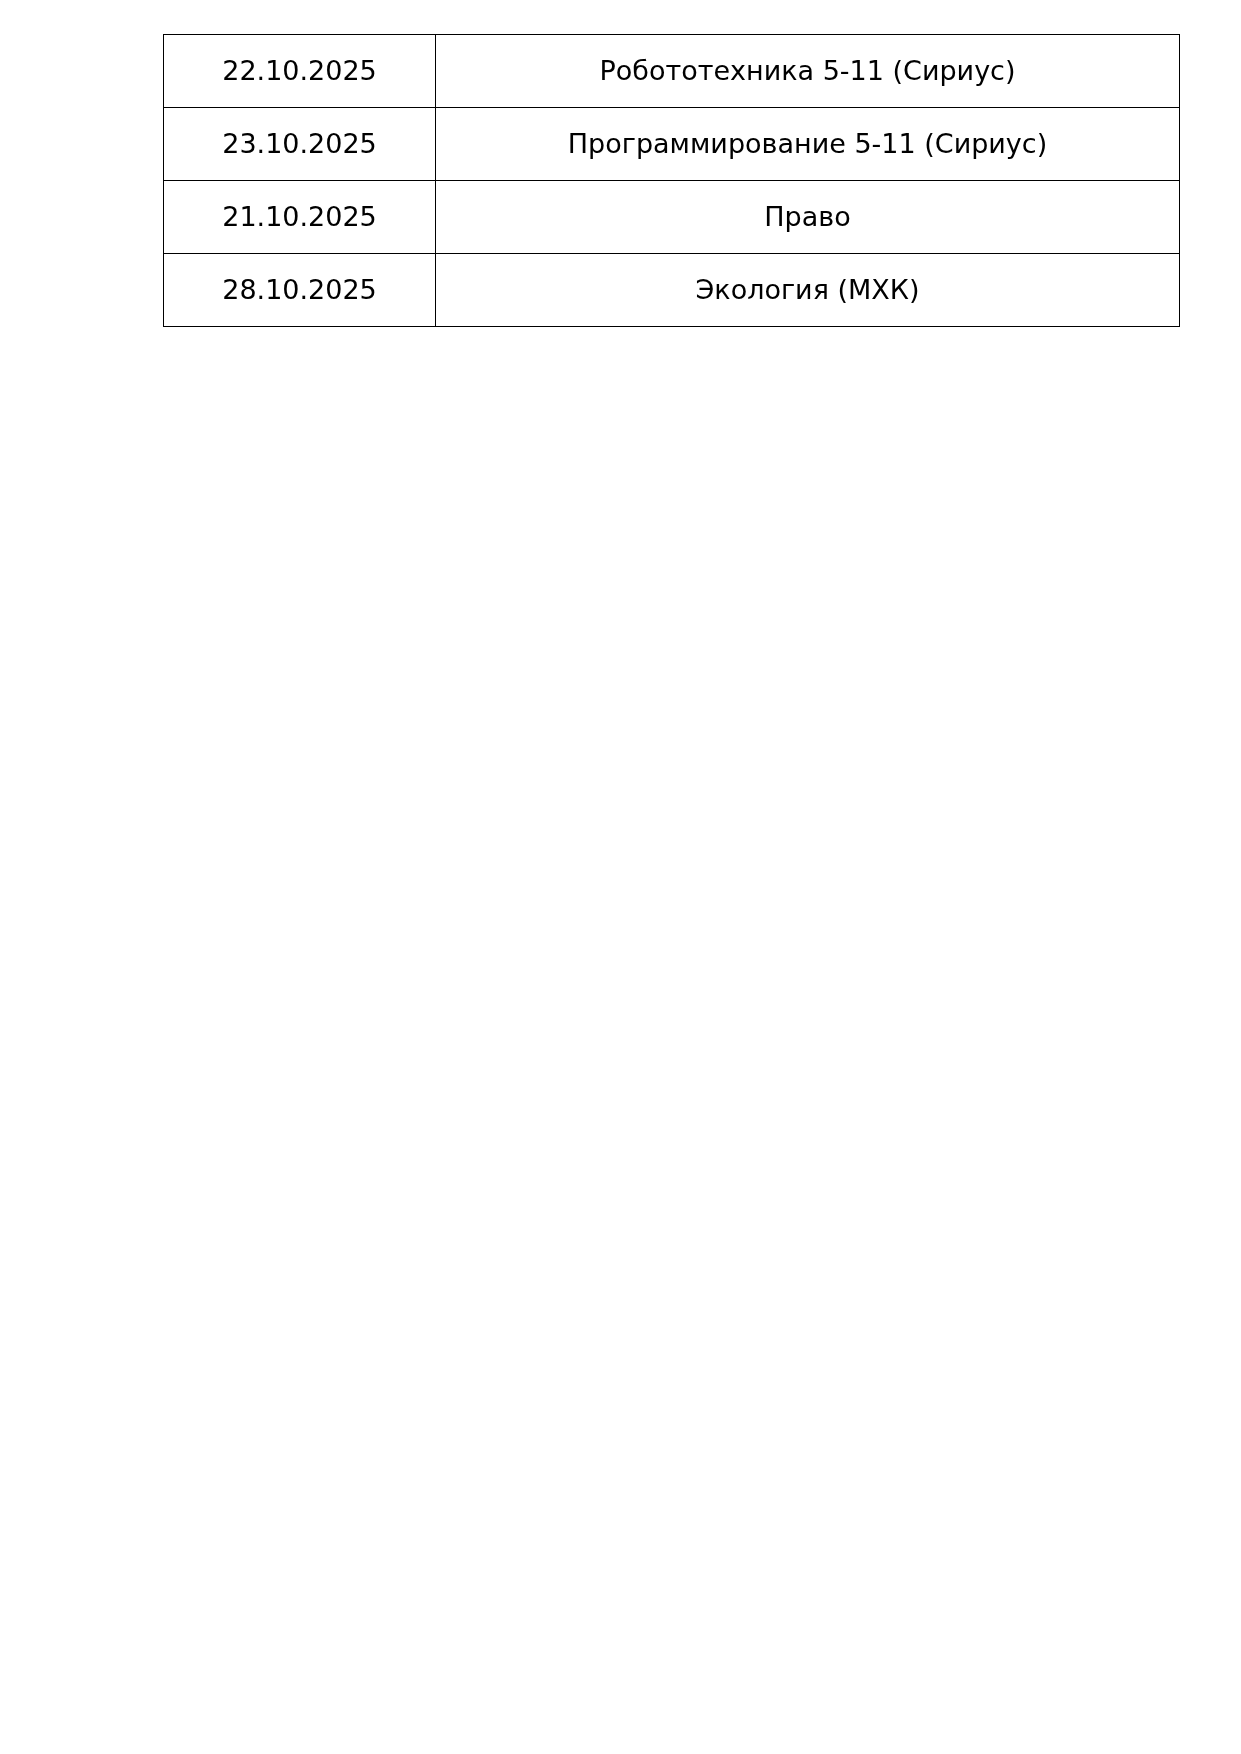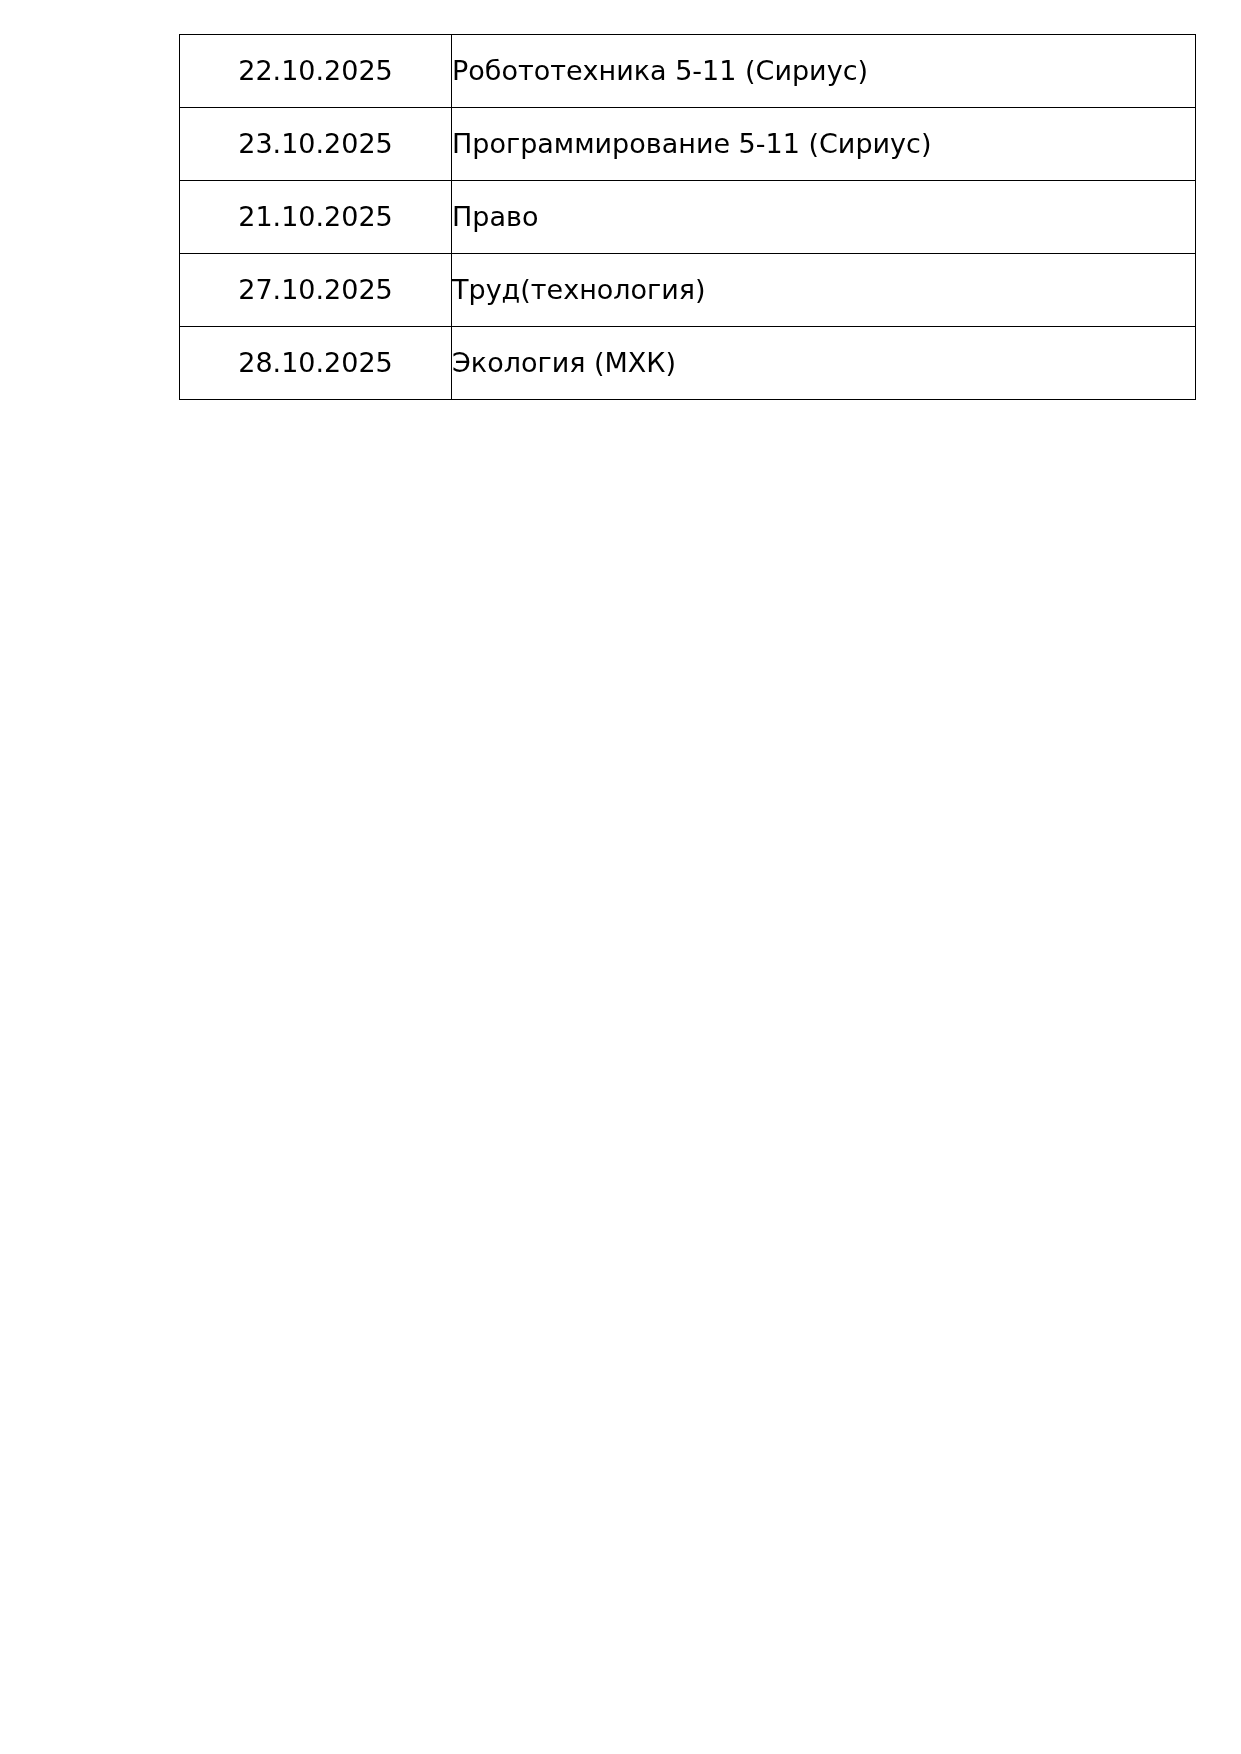--- a/index.html
+++ b/index.html
@@ -19,21 +19,21 @@
   .page {
     position: absolute;
     left: 0;
     top: 0;
     width: 1241px;
     height: 1754px;
     background: #ffffff;
   }
   .schedule-table {
     position: absolute;
-    left: 179px;
+    left: 163px;
     top: 34px;
     width: 1016px;
     border-collapse: collapse;
     table-layout: fixed;
   }
   .schedule-table td {
     border: 1px solid #000000;
     padding: 0;
     vertical-align: middle;
     height: 73px;
@@ -42,21 +42,21 @@
     font-weight: 400;
   }
   .col-date {
     width: 272px;
     text-align: center;
     padding: 0 14px 0 14px;
     box-sizing: border-box;
   }
   .col-subject {
     width: 744px;
-    text-align: left;
+    text-align: center;
     padding: 0 12px 0 18px;
     box-sizing: border-box;
   }
 </style>
 </head>
 <body>
 
 <div class="page">
   <table class="schedule-table">
     <tbody>
@@ -66,22 +66,18 @@
       </tr>
       <tr>
         <td class="col-date">23.10.2025</td>
         <td class="col-subject">Программирование 5-11 (Сириус)</td>
       </tr>
       <tr>
         <td class="col-date">21.10.2025</td>
         <td class="col-subject">Право</td>
       </tr>
       <tr>
-        <td class="col-date">27.10.2025</td>
-        <td class="col-subject">Труд(технология)</td>
-      </tr>
-      <tr>
         <td class="col-date">28.10.2025</td>
         <td class="col-subject">Экология (МХК)</td>
       </tr>
     </tbody>
   </table>
 </div>
 
 </body></html>

